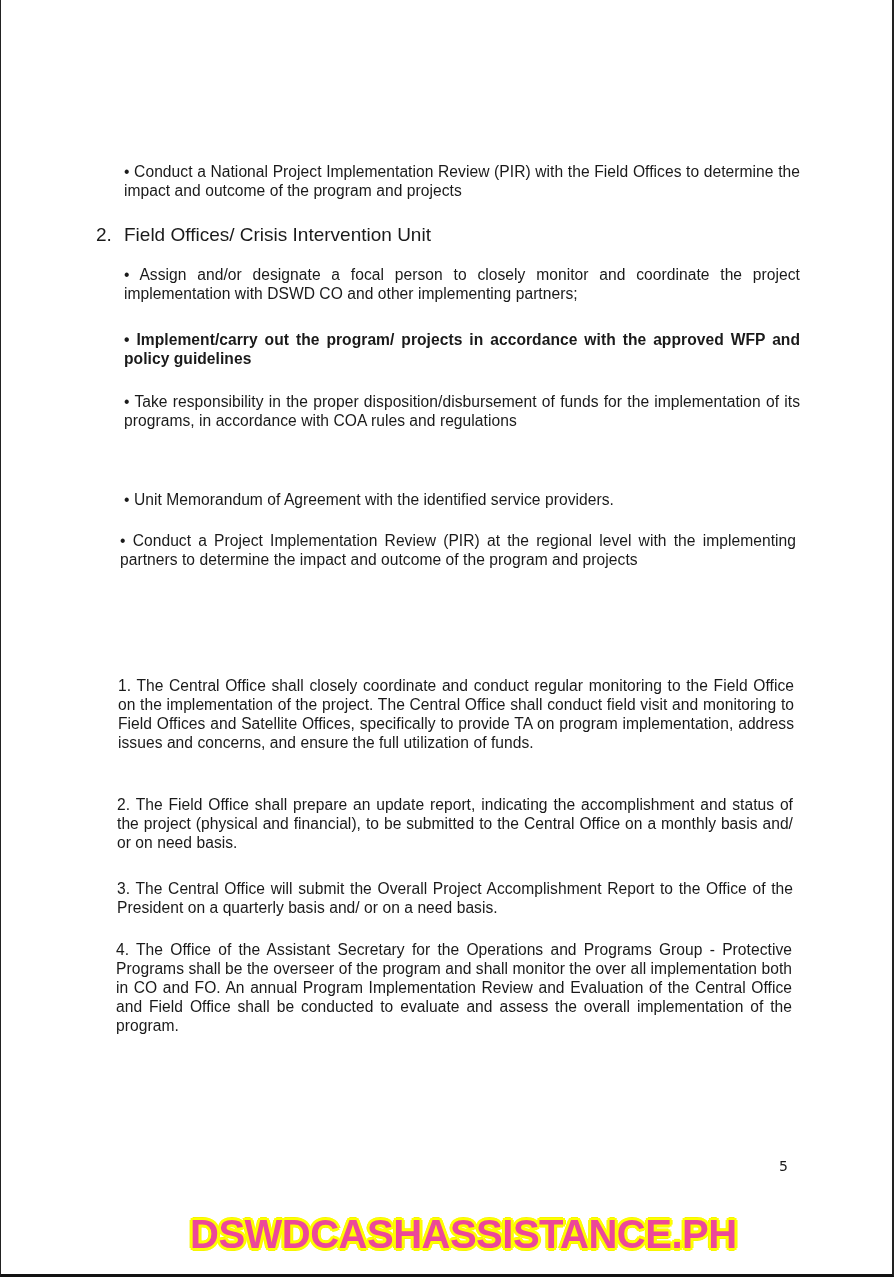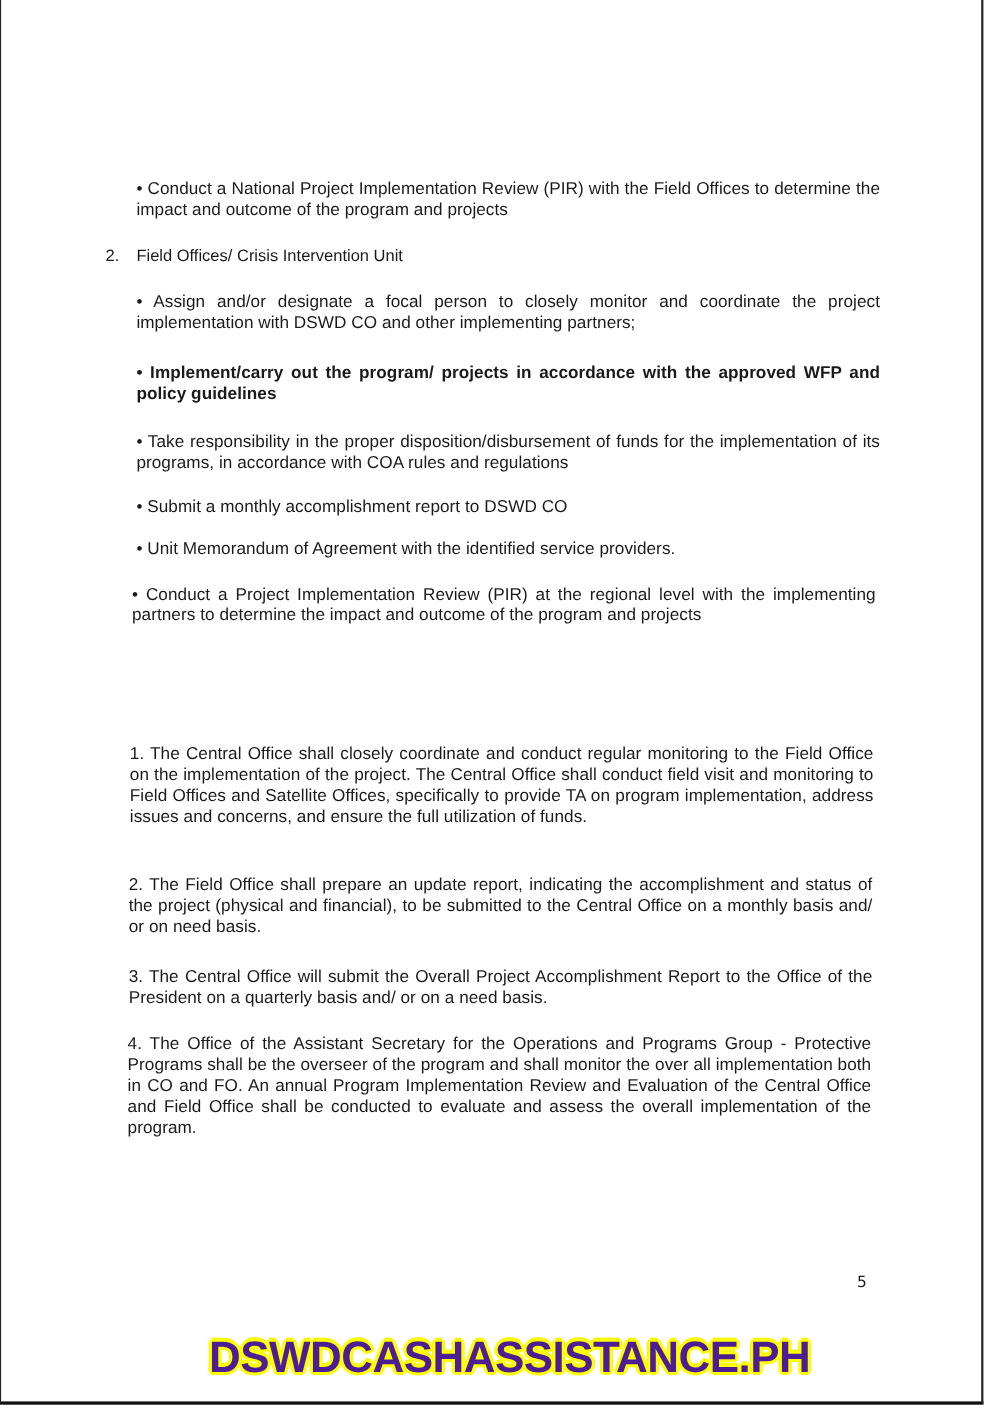--- a/index.html
+++ b/index.html
@@ -11,30 +11,30 @@
     position: absolute; left: 0; top: 0; width: 894px; height: 1277px;
     border-left: 1px solid #222; border-right: 2px solid #222; border-bottom: 3px solid #111;
     box-sizing: border-box;
   }
   .page { position: absolute; left: 0; top: 0; width: 896px; height: 928px; }
   .p {
     position: absolute; font-size: 15.6px; line-height: 19px; text-align: justify;
     letter-spacing: 0.05px;
   }
   .bullet-block { left: 124px; width: 676px; }
-  .num-head { position: absolute; left: 96px; top: 224px; font-size: 15px; }
+  .num-head { position: absolute; left: 96px; top: 224px; font-size: 19px; }
   .num-head .n { display: inline-block; width: 28px; }
   .sec-head { position: absolute; left: 86px; top: 632px; font-size: 16px; font-weight: bold; }
   .sec-head .n { display: inline-block; width: 34px; }
   .item-block { left: 118px; width: 676px; }
   .pagenum { position: absolute; left: 779px; top: 1158px; font-size: 14px; font-family: "DejaVu Sans", sans-serif; }
   .watermark {
     position: absolute; left: 190px; top: 1212px; font-size: 40px; font-weight: bold;
     font-family: "Liberation Sans", sans-serif; letter-spacing: -0.5px;
-    color: #4c1d95;
+    color: #ec4899;
     text-shadow:
       2px 0 0 #ffff00, -2px 0 0 #ffff00, 0 2px 0 #ffff00, 0 -2px 0 #ffff00,
       2px 2px 0 #ffff00, -2px -2px 0 #ffff00, 2px -2px 0 #ffff00, -2px 2px 0 #ffff00,
       3px 0 0 #f5f500, -3px 0 0 #f5f500, 0 3px 0 #f5f500, 0 -3px 0 #f5f500;
   }
   .last-line { text-align: left; }
 </style>
 </head>
 <body>
 
@@ -44,21 +44,20 @@
 
   <p class="p bullet-block" style="top:162px; margin:0;">• Conduct a National Project Implementation Review (PIR) with the Field Offices to determine the impact and outcome of the program and projects</p>
 
   <div class="num-head">
     <span class="n">2.</span><span>Field Offices/ Crisis Intervention Unit</span>
   </div>
 
   <p class="p bullet-block" style="top:265px; margin:0;">• Assign and/or designate a focal person to closely monitor and coordinate the project implementation with DSWD CO and other implementing partners;</p>
   <p class="p bullet-block" style="top:330px; margin:0;font-weight:bold;">• Implement/carry out the program/ projects in accordance with the approved WFP and policy guidelines</p>
   <p class="p bullet-block" style="top:392px; margin:0;">• Take responsibility in the proper disposition/disbursement of funds for the implementation of its programs, in accordance with COA rules and regulations</p>
-  <p class="p bullet-block last-line" style="top:451px; margin:0;">• Submit a monthly accomplishment report to DSWD CO</p>
   <p class="p bullet-block last-line" style="top:490px; margin:0;">• Unit Memorandum of Agreement with the identified service providers.</p>
   <p class="p bullet-block" style="top:531px; margin:0; left:120px; width:676px;">• Conduct a Project Implementation Review (PIR) at the regional level with the implementing partners to determine the impact and outcome of the program and projects</p>
 
 
   <p class="p item-block" style="top:676px; margin:0;">1. The Central Office shall closely coordinate and conduct regular monitoring to the Field Office on the implementation of the project. The Central Office shall conduct field visit and monitoring to Field Offices and Satellite Offices, specifically to provide TA on program implementation, address issues and concerns, and ensure the full utilization of funds.</p>
   <p class="p item-block" style="top:795px; margin:0; left:117px;">2. The Field Office shall prepare an update report, indicating the accomplishment and status of the project (physical and financial), to be submitted to the Central Office on a monthly basis and/ or on need basis.</p>
   <p class="p item-block" style="top:879px; margin:0; left:117px;">3. The Central Office will submit the Overall Project Accomplishment Report to the Office of the President on a quarterly basis and/ or on a need basis.</p>
   <p class="p item-block" style="top:940px; margin:0; left:116px;">4. The Office of the Assistant Secretary for the Operations and Programs Group - Protective Programs shall be the overseer of the program and shall monitor the over all implementation both in CO and FO. An annual Program Implementation Review and Evaluation of the Central Office and Field Office shall be conducted to evaluate and assess the overall implementation of the program.</p>
 
   <div class="pagenum">5</div>

